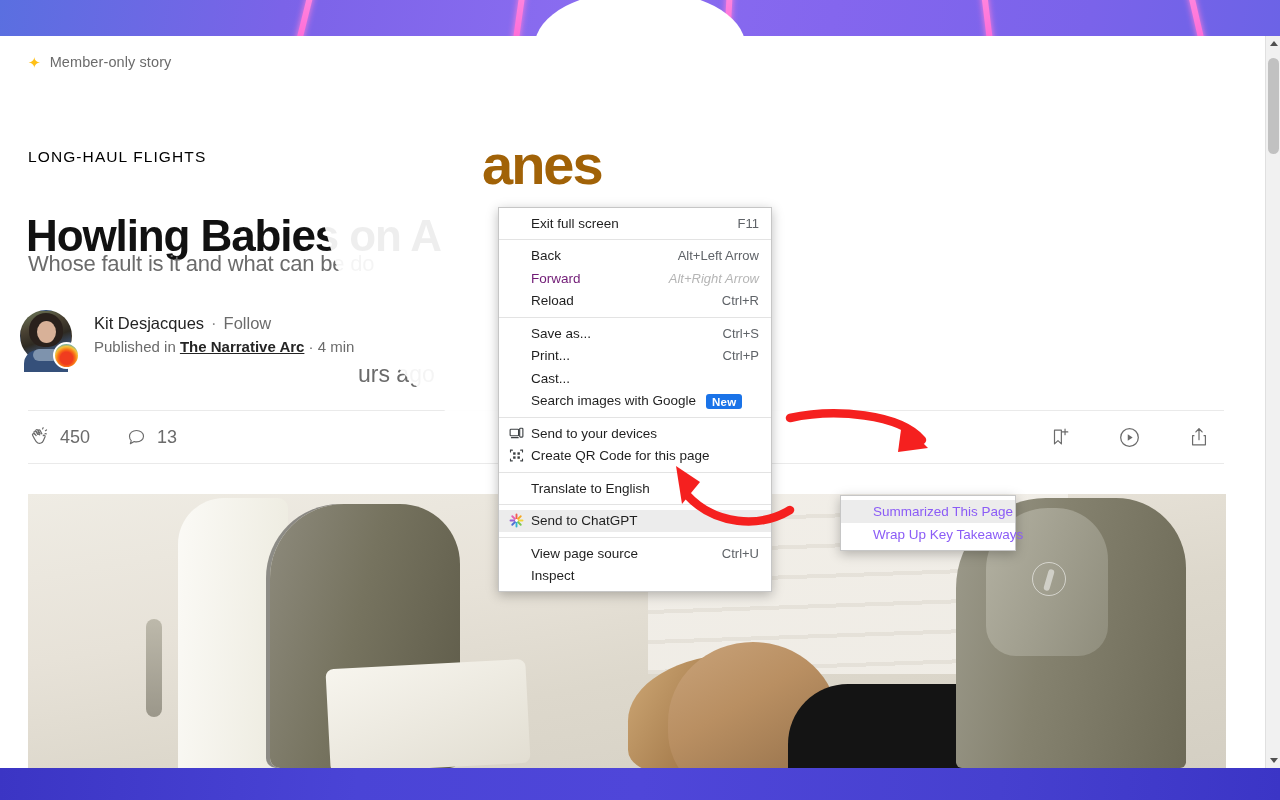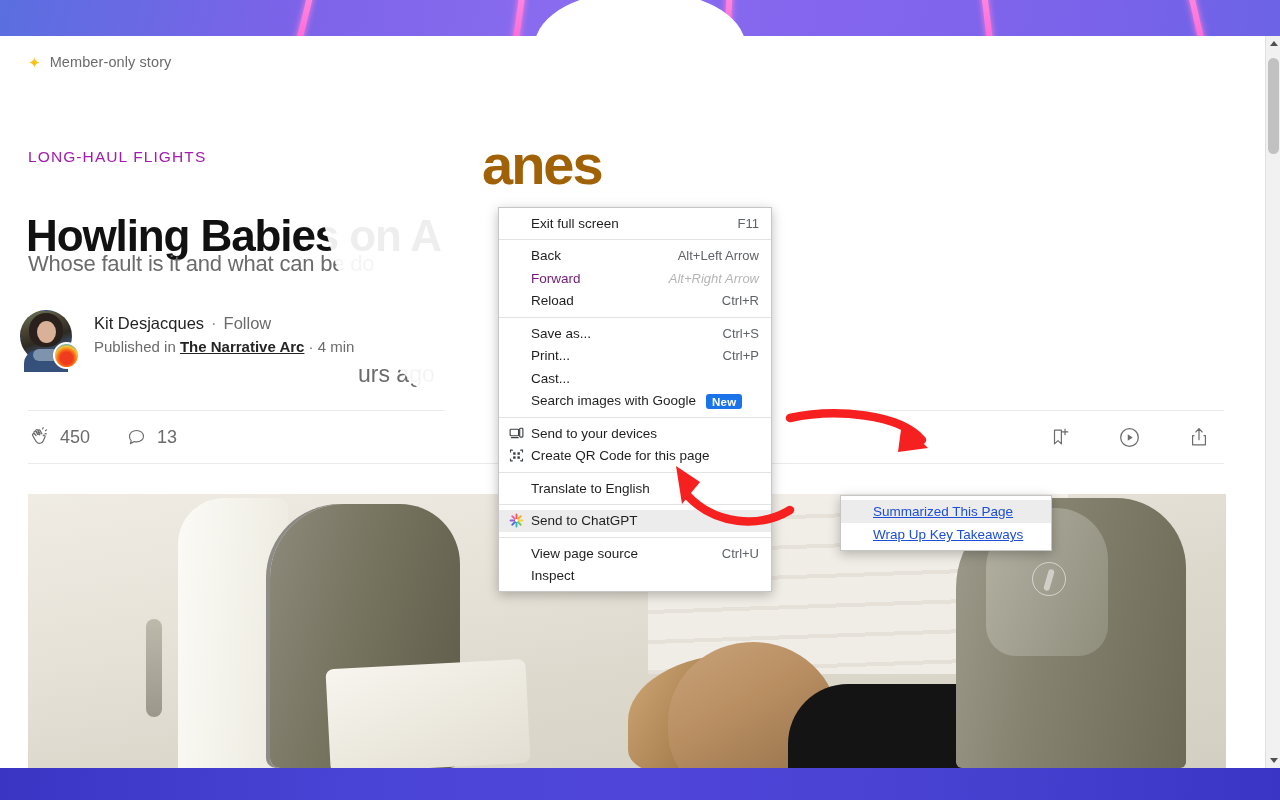--- a/index.html
+++ b/index.html
@@ -77,21 +77,21 @@
     font-size: 14.5px; color: #6b6b6b;
     letter-spacing: 0.1px;
   }
   .star-icon { color: #ffc017; font-size: 15px; line-height: 1; }
 
   .kicker {
     position: absolute;
     left: 28px; top: 112px;
     font-size: 15.5px;
     letter-spacing: 1.1px;
-    color: #a21caf;
+    color: #000000;
     font-weight: 400;
   }
 
   .headline {
     position: absolute;
     left: 26px; top: 146px;
     font-size: 44px;
     font-weight: 800;
     color: #111;
     letter-spacing: -1.1px;
@@ -328,29 +328,28 @@
     width: 0; height: 0;
     border-left: 5px solid #3c4043;
     border-top: 4px solid transparent;
     border-bottom: 4px solid transparent;
   }
 
   
   .ctx-sub {
     position: absolute;
     left: 840px; top: 459px;
-    width: 212px;
+    width: 176px;
     background: #ffffff;
     border: 1px solid #c6c6c6;
     box-shadow: 0 3px 11px rgba(0,0,0,0.26);
     z-index: 22;
     padding: 4px 0;
     font-size: 13.5px;
-    color: #1d4ed8;
-    text-decoration: underline;
+    color: #8b5cf6;
   }
   .ctx-sub .ctx-item { padding-left: 32px; height: 23px; }
   .ctx-sub .ctx-item.highlight { background: #ececec; }
 
   
   #arrows { position: absolute; inset: 0; z-index: 30; pointer-events: none; }
 
   
   .scrollbar {
     position: absolute;

